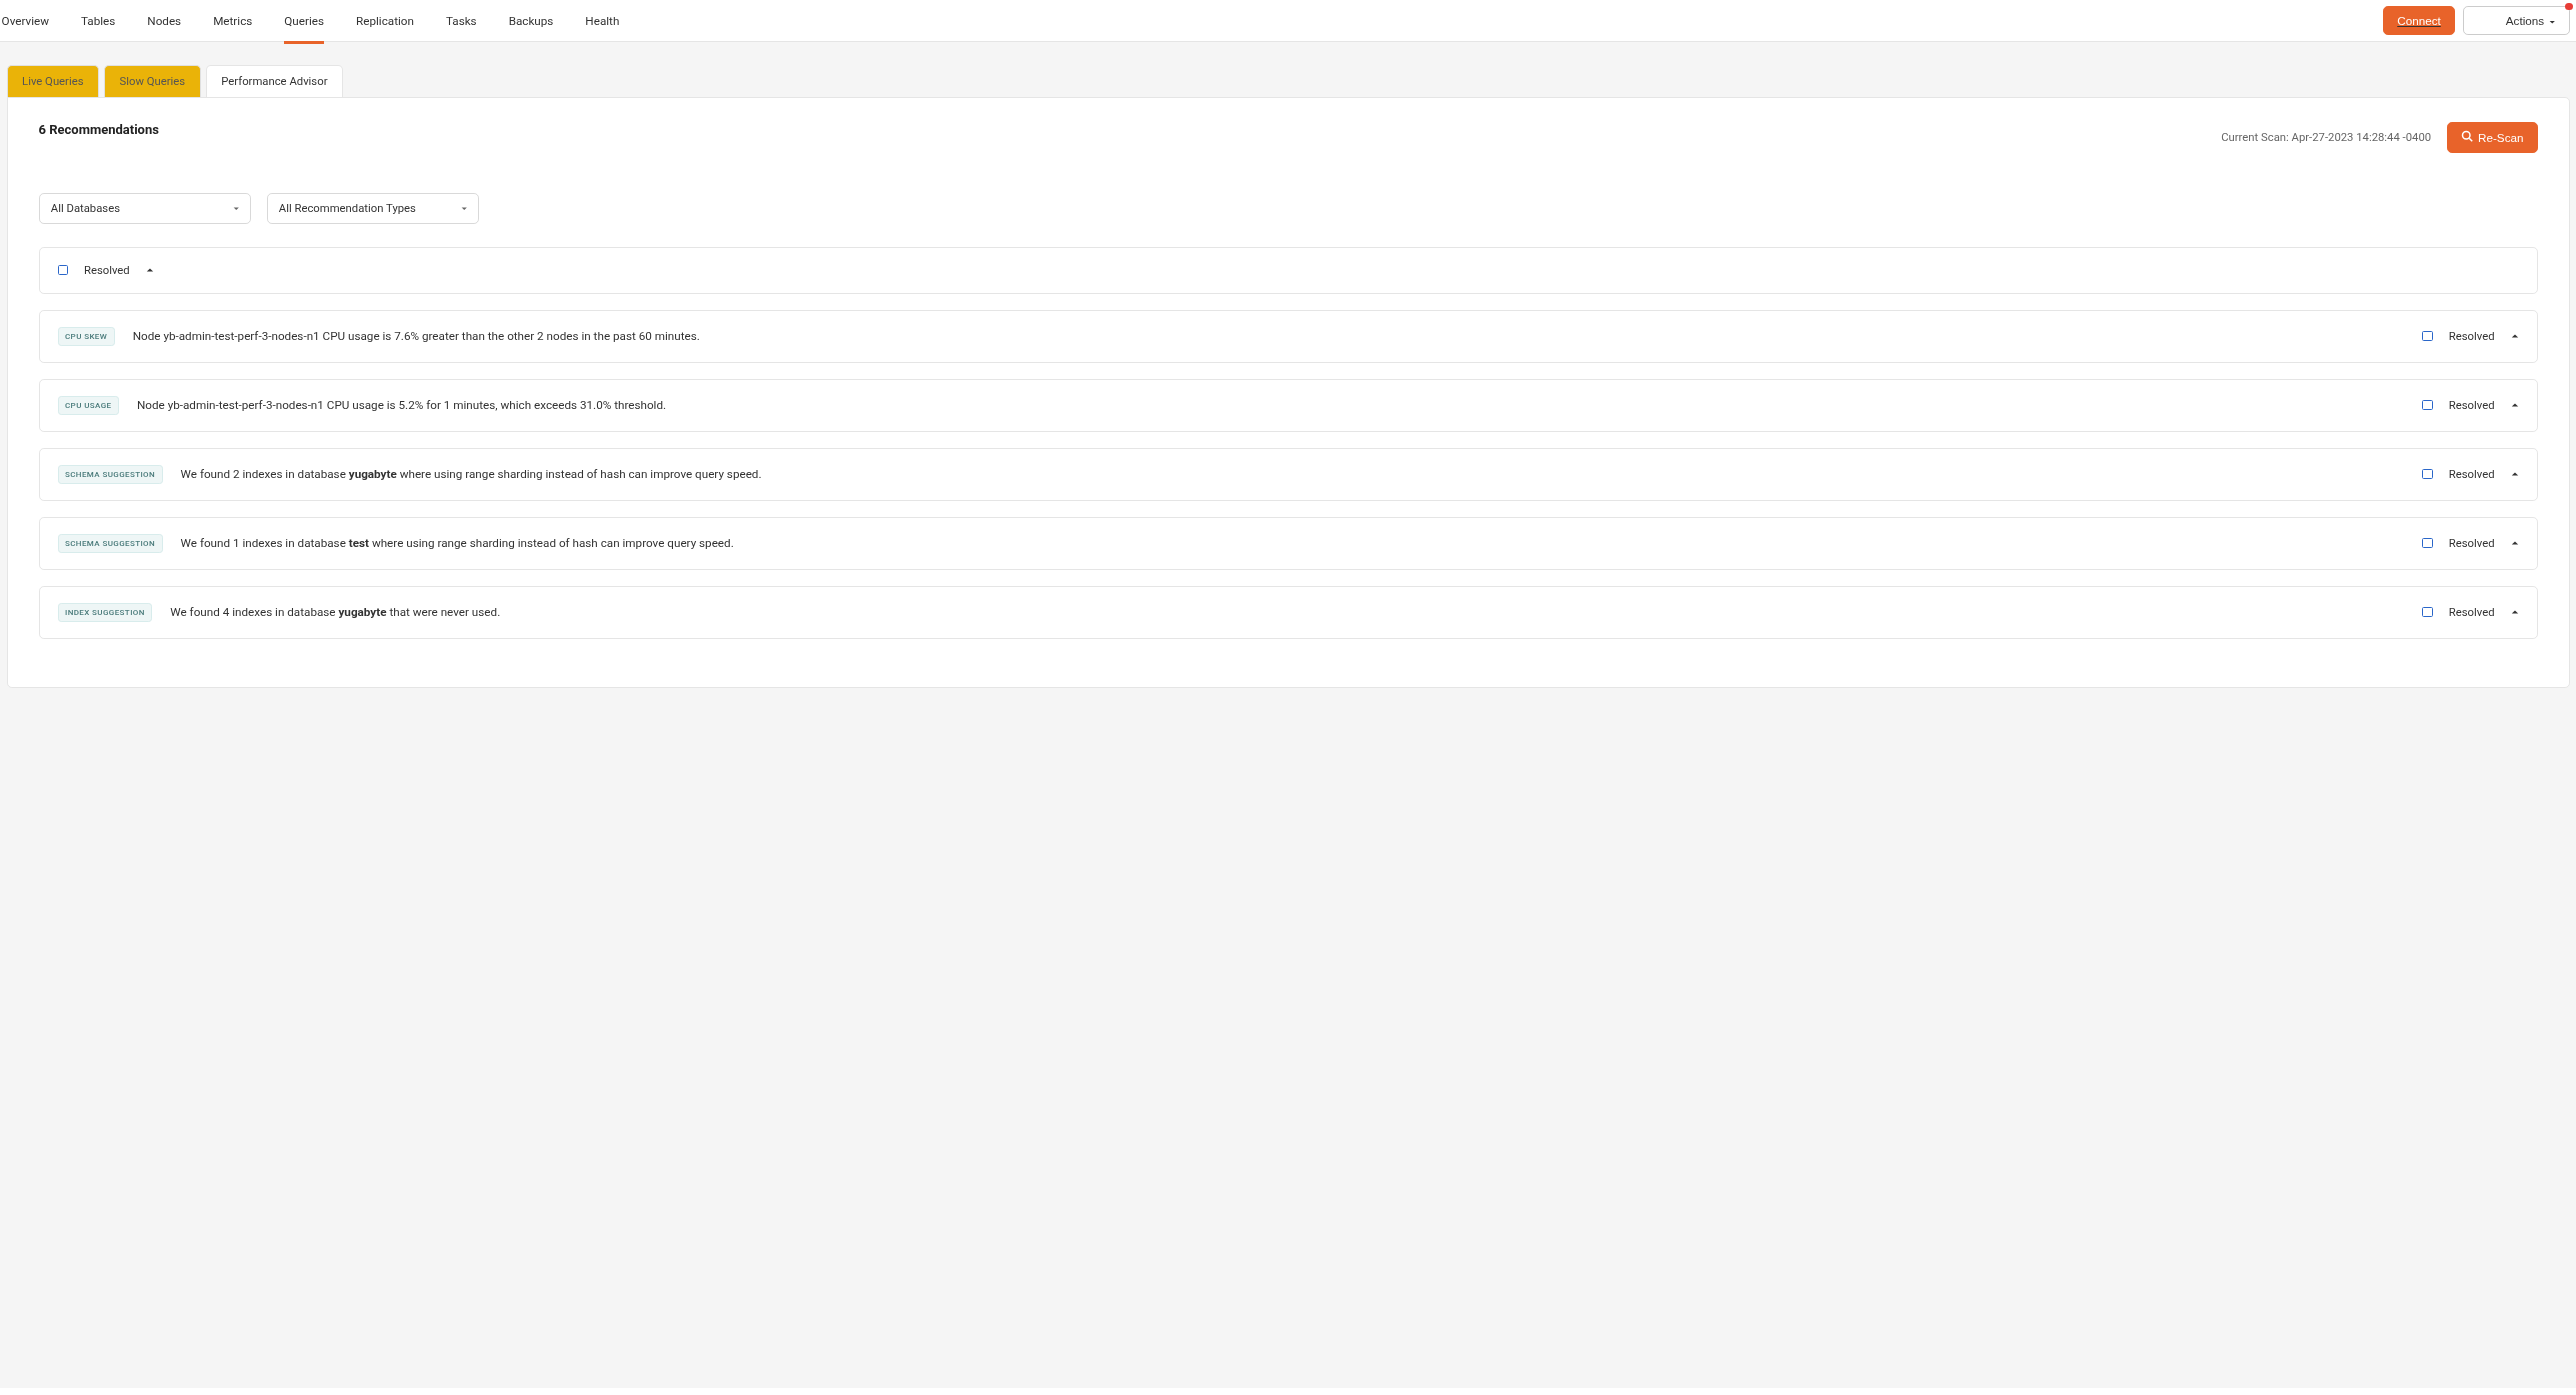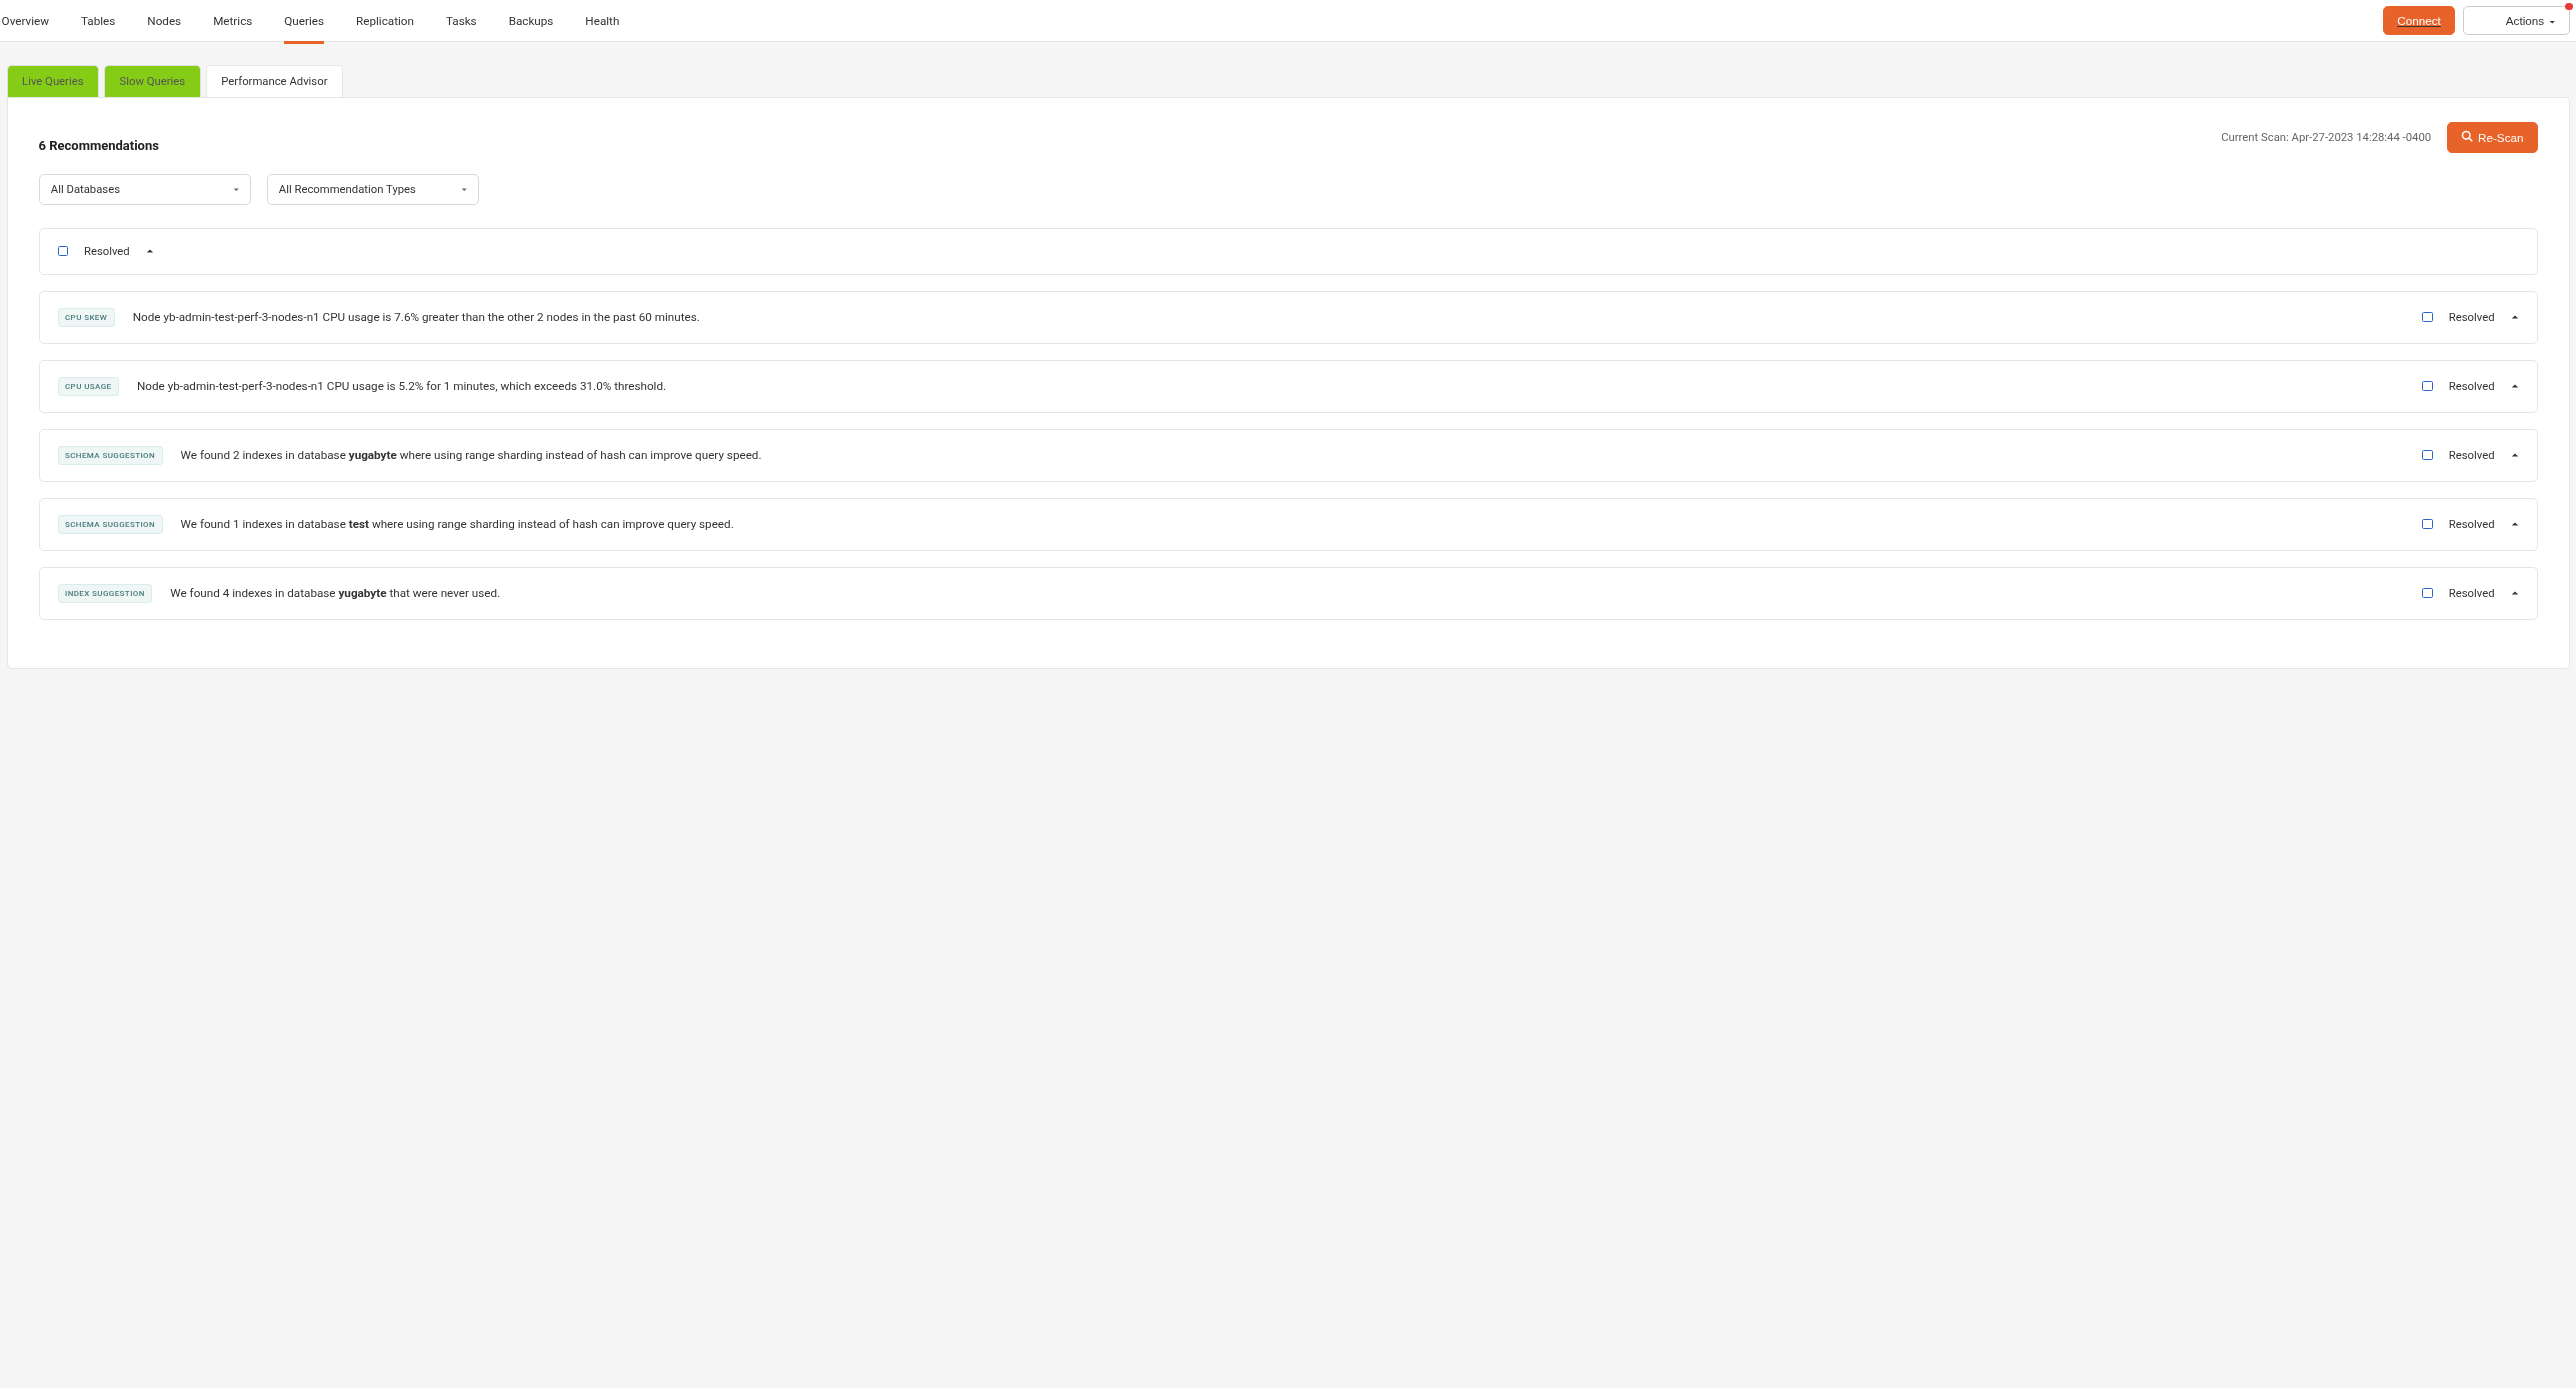--- a/index.html
+++ b/index.html
@@ -84,21 +84,21 @@
     min-height: calc(100vh - 49px);
     padding: 0;
   }
   .subtab-row {
     display: flex;
     gap: 4.9px;
     padding: 23px 0 0 6.5px;
   }
   .subtab {
     padding: 9px 14.6px;
-    background: #84cc16;
+    background: #eab308;
     border: 0.8px solid #e0e0e0;
     border-bottom: none;
     border-radius: 4.9px 4.9px 0 0;
     color: #555;
     cursor: pointer;
     font-size: 11.3px;
   }
   .subtab.active {
     background: #fff;
     border-color: #e5e5e5;
@@ -106,23 +106,23 @@
   }
   .panel {
     background: #fff;
     border: 0.8px solid #e5e5e5;
     border-radius: 0 4.9px 4.9px 4.9px;
     margin: 0 6.5px 6.5px 6.5px;
     padding: 24px 31px 32px 31px;
   }
   .panel-header {
     display: flex;
-    align-items: flex-end;
+    align-items: flex-start;
     justify-content: space-between;
-    margin-bottom: 21px;
+    margin-bottom: 40px;
   }
   .panel-title {
     font-size: 13px;
     font-weight: 700;
     color: #222;
   }
   .scan-block {
     display: flex;
     align-items: center;
     gap: 16px;

